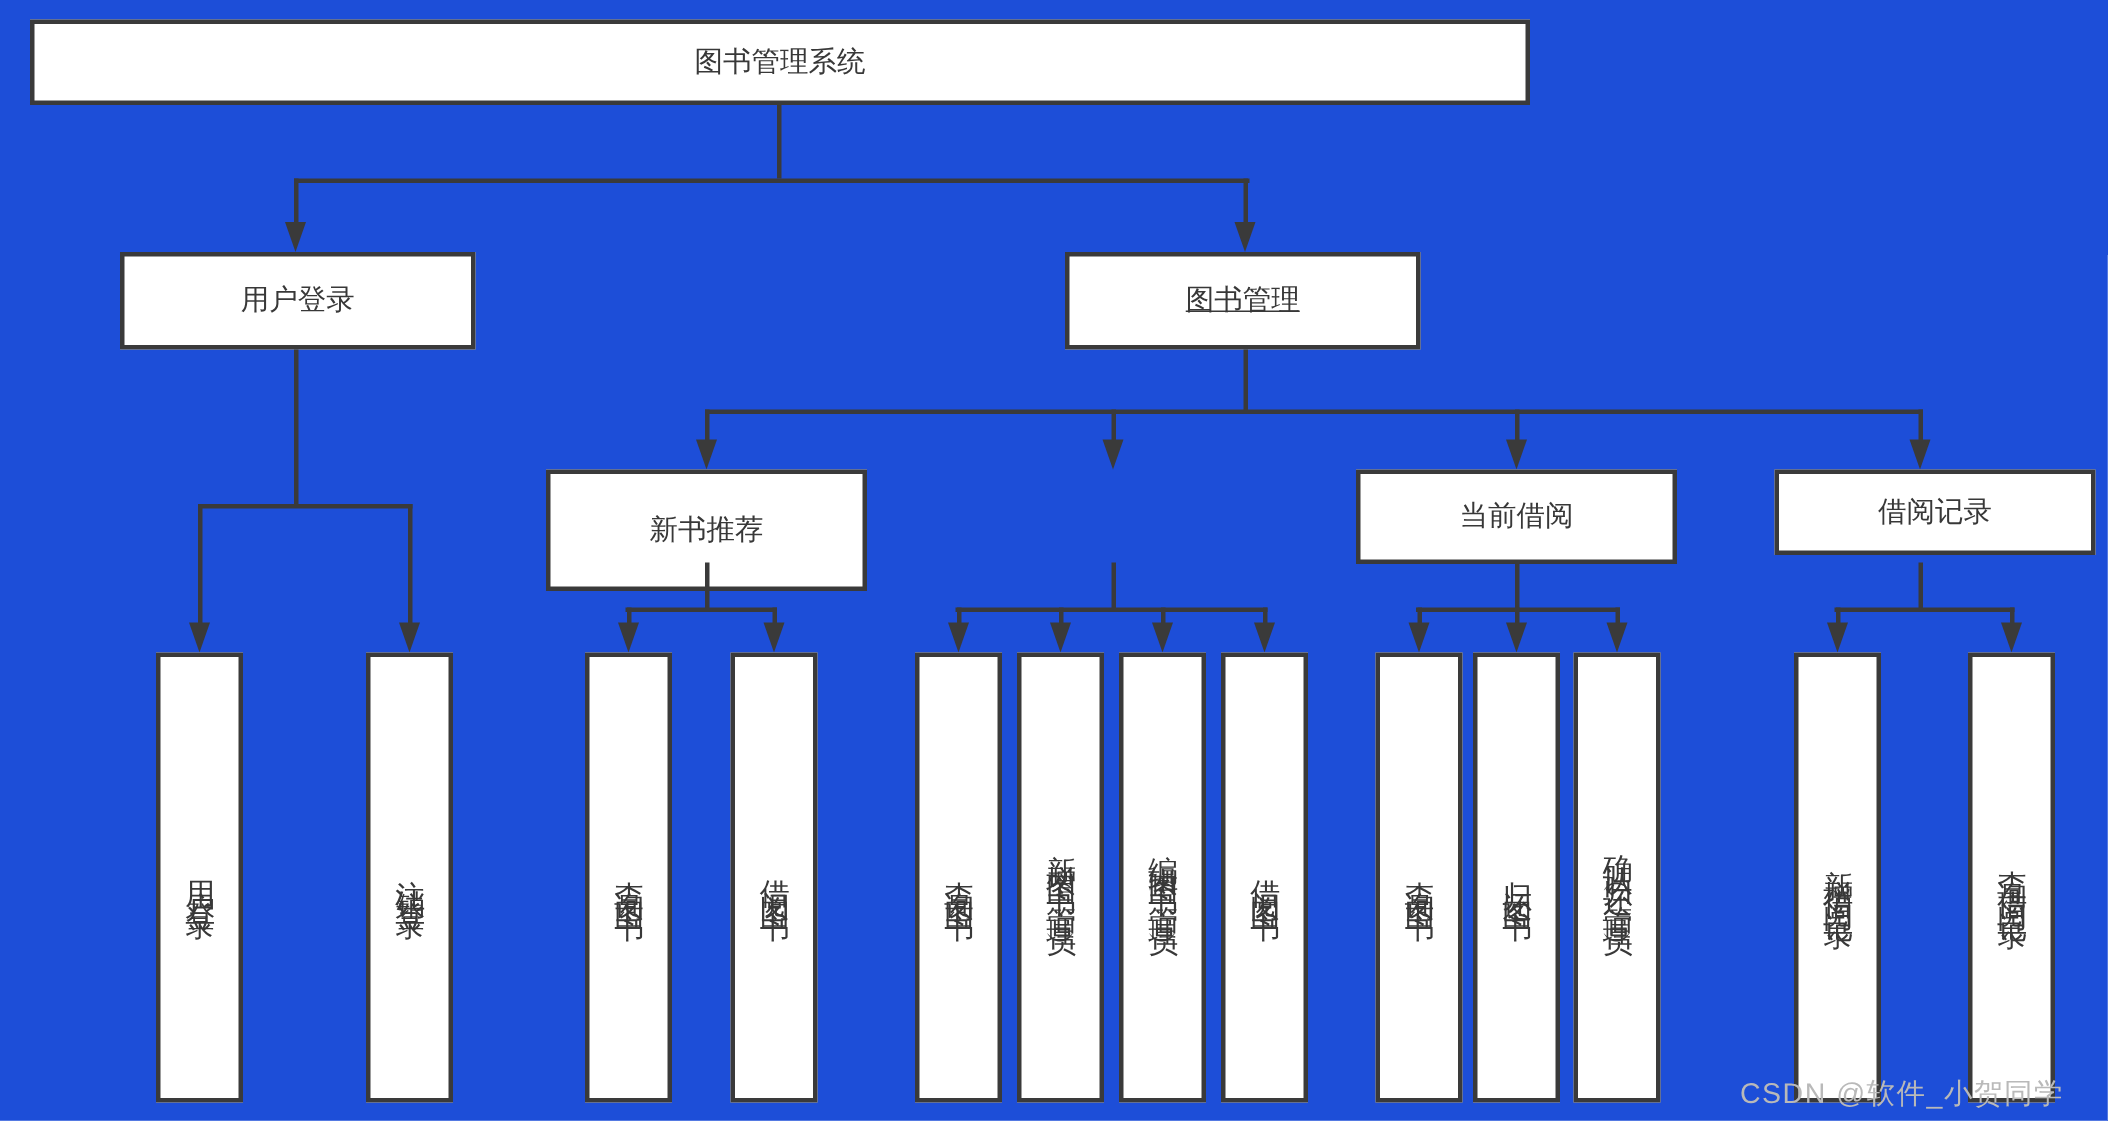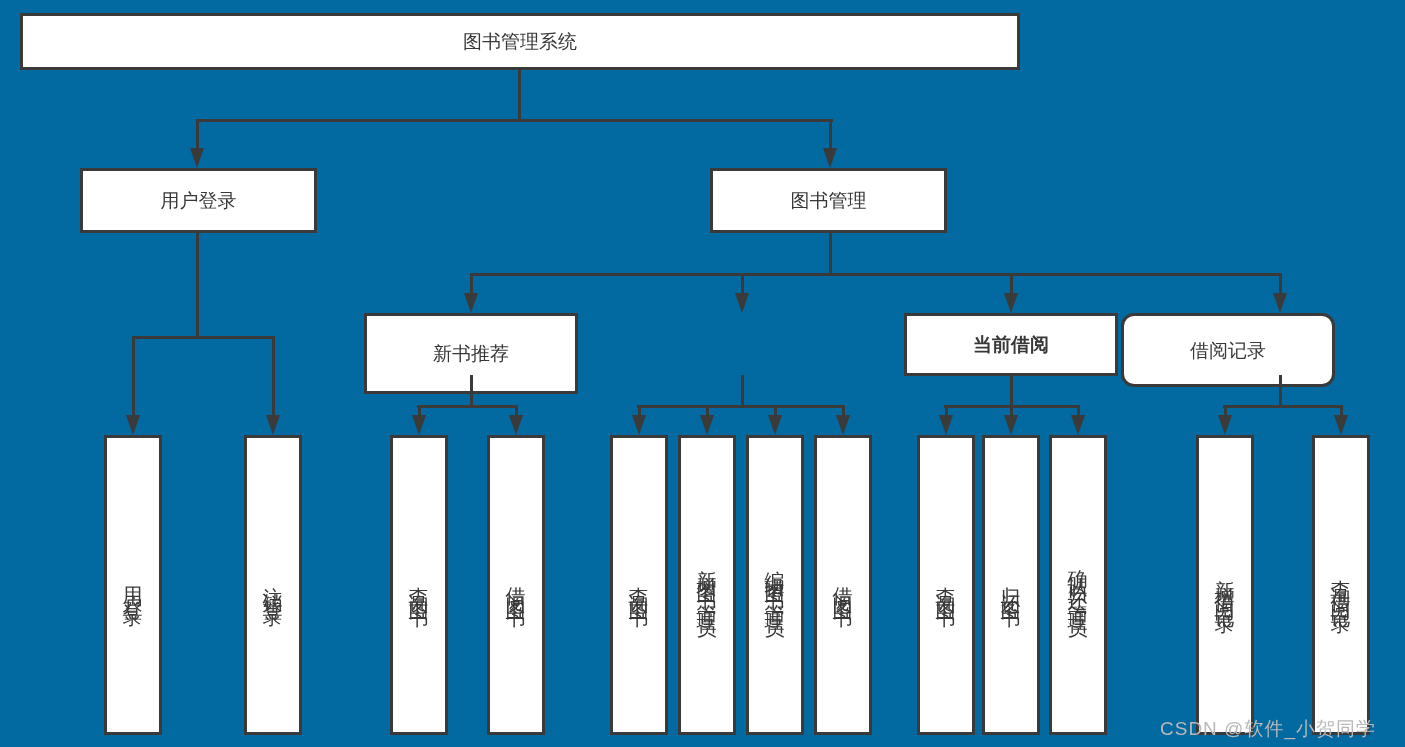--- a/index.html
+++ b/index.html
@@ -10,21 +10,21 @@
   }
   html, body { margin: 0; padding: 0; }
   body {
     font-family: "Liberation Sans", "DejaVu Sans", sans-serif;
     background: #ffffff;
   }
   #stage {
     position: relative;
     width: 1405px;
     height: 747px;
-    background: #0369a1;
+    background: #1d4ed8;
     overflow: hidden;
   }
   .box {
     position: absolute;
     box-sizing: border-box;
     border: 3px solid var(--line);
     background: var(--box_bg);
     display: flex;
     align-items: center;
     justify-content: center;
@@ -87,21 +87,21 @@
   <div class="vline" style="left:518px; top:70px; height:49px;"></div>
   <div class="hline" style="left:196px; top:119px; width:637px;"></div>
   <div class="vline" style="left:196px; top:119px; height:31px;"></div>
   <div class="arrow-down" style="left:190px; top:148px;"></div>
   <div class="vline" style="left:829px; top:119px; height:31px;"></div>
   <div class="arrow-down" style="left:823px; top:148px;"></div>
 
   <div class="box" style="left:80px; top:168px; width:237px; height:65px;">
     <span>用户登录</span>
   </div>
-  <div class="box" style="left:710px; top:168px; width:237px; height:65px;">
+  <div class="box" style="left:710px; top:168px; width:237px; height:65px;text-decoration:underline;">
     <span>图书管理</span>
   </div>
 
   <div class="vline" style="left:196px; top:233px; height:105px;"></div>
   <div class="hline" style="left:132px; top:336px; width:143px;"></div>
   <div class="vline" style="left:132px; top:336px; height:81px;"></div>
   <div class="arrow-down" style="left:126px; top:415px;"></div>
   <div class="vline" style="left:272px; top:336px; height:81px;"></div>
   <div class="arrow-down" style="left:266px; top:415px;"></div>
 
@@ -112,24 +112,24 @@
   <div class="vline" style="left:741px; top:273px; height:22px;"></div>
   <div class="arrow-down" style="left:735px; top:293px;"></div>
   <div class="vline" style="left:1010px; top:273px; height:22px;"></div>
   <div class="arrow-down" style="left:1004px; top:293px;"></div>
   <div class="vline" style="left:1279px; top:273px; height:22px;"></div>
   <div class="arrow-down" style="left:1273px; top:293px;"></div>
 
   <div class="box" style="left:364px; top:313px; width:214px; height:81px;">
     <span>新书推荐</span>
   </div>
-  <div class="box" style="left:904px; top:313px; width:214px; height:63px;font-weight:bold;">
+  <div class="box" style="left:904px; top:313px; width:214px; height:63px;">
     <span>当前借阅</span>
   </div>
-  <div class="box" style="left:1121px; top:313px; width:214px; height:74px;border-radius:13px;">
+  <div class="box" style="left:1183px; top:313px; width:214px; height:57px;">
     <span>借阅记录</span>
   </div>
 
   <div class="vline" style="left:470px; top:375px; height:32px;"></div>
   <div class="hline" style="left:417px; top:405px; width:101px;"></div>
   <div class="vline" style="left:418px; top:405px; height:13px;"></div>
   <div class="arrow-down" style="left:412px; top:415px;"></div>
   <div class="vline" style="left:515px; top:405px; height:13px;"></div>
   <div class="arrow-down" style="left:509px; top:415px;"></div>
 

